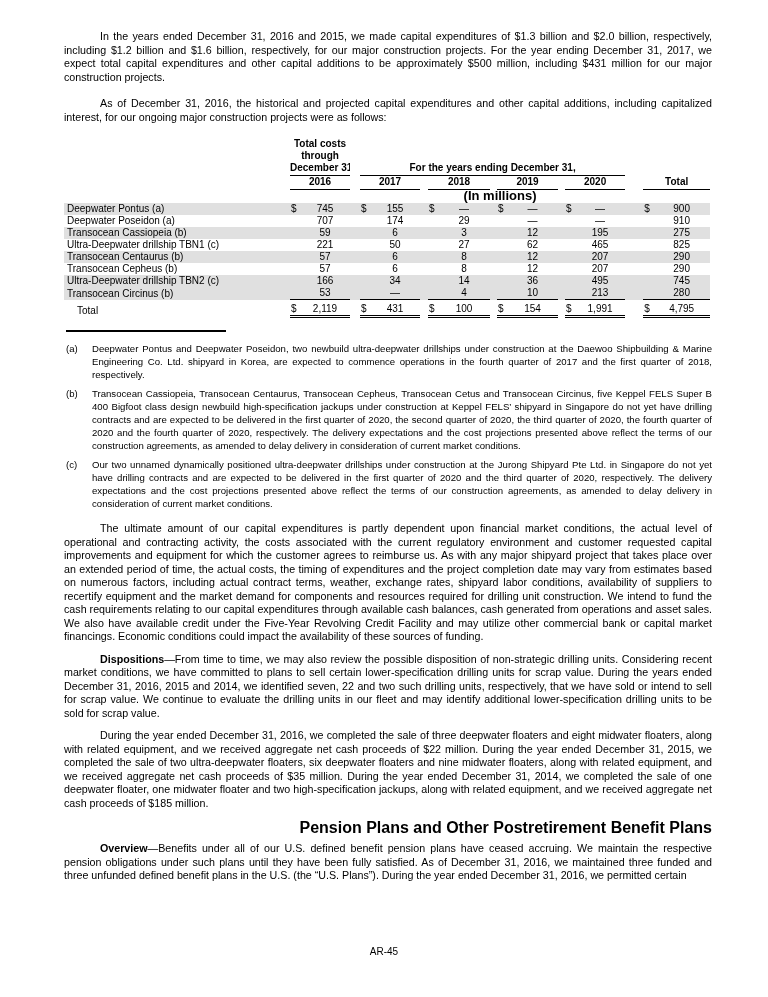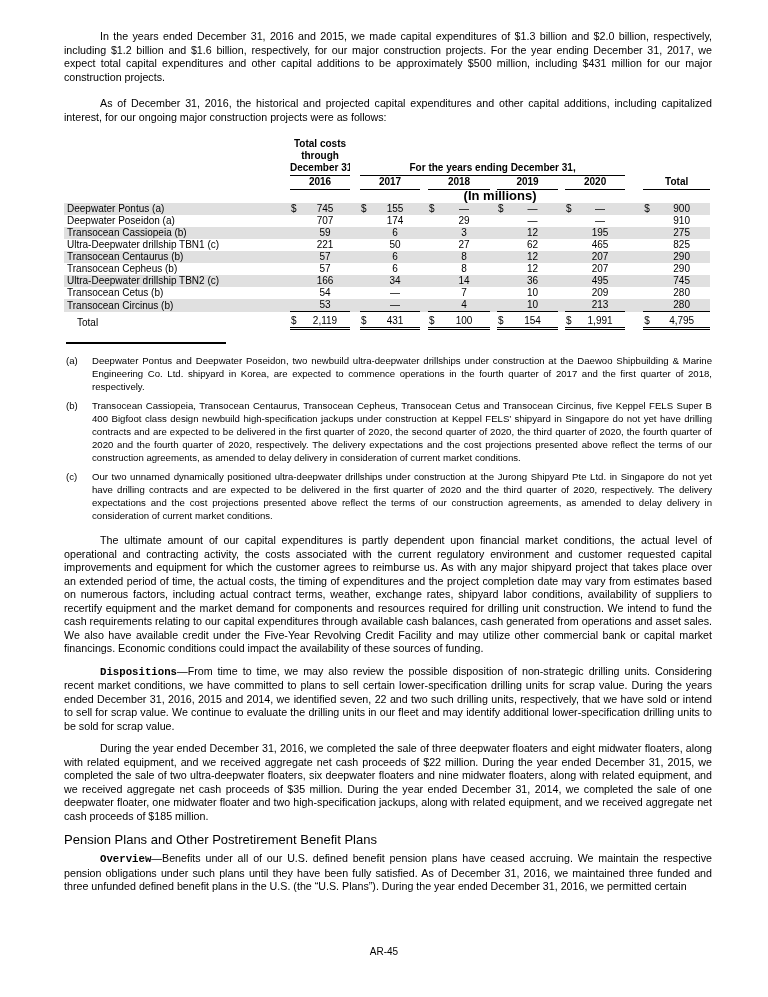--- a/index.html
+++ b/index.html
@@ -12,21 +12,21 @@
   .content {
     position:absolute; top:0; left:64px; width:648px;
   }
   .body-text {
     font-size:10.7px; line-height:13.5px;
     text-align:justify; text-indent:36px;
     margin:0;
   }
   #p1 { margin-top:30px; }
   #p2 { margin-top:13px; }
-  .seg-bold { font-weight:bold;font-family:Liberation Mono, monospace; }
+  .seg-bold { font-weight:bold; }
   .seg-italic { }
 
   
   .tbl-wrap { margin-top:14px; }
   table {
     border-collapse:collapse; table-layout:fixed; width:646px;
     font-size:10px;
   }
   td { padding:0; white-space:nowrap; overflow:hidden; vertical-align:bottom; }
   .hd { font-weight:bold; text-align:center; line-height:12px; }
@@ -55,22 +55,22 @@
     margin:0;
   }
   .footnote .fn-label { position:absolute; left:2px; top:0; }
   #fn-a { margin-top:10px; }
   #fn-b, #fn-c { margin-top:6px; }
 
   #p3 { margin-top:12px; }
   #p4, #p5 { margin-top:9px; }
 
   .section-heading {
-    font-size:13px; font-weight:normal; margin:9px 0 0 0;
-    text-align:left;
+    font-size:16px; font-weight:bold; margin:9px 0 0 0;
+    text-align:right;
   }
   #p6 { margin-top:5px; }
 
   .page-footer {
     position:absolute; top:946px; left:0; width:768px;
     text-align:center; font-size:10px;
   }
 </style>
 </head>
 <body>
@@ -268,40 +268,20 @@
             <td class="v">14</td>
             <td></td>
             <td class="d"></td>
             <td class="v">36</td>
             <td></td>
             <td class="d"></td>
             <td class="v">495</td>
             <td></td>
             <td class="d"></td>
             <td class="v">745</td>
-          </tr>
-          <tr>
-            <td class="lbl">Transocean Cetus (b)</td>
-            <td class="d"></td>
-            <td class="v">54</td>
-            <td></td>
-            <td class="d"></td>
-            <td class="v">—</td>
-            <td></td>
-            <td class="d"></td>
-            <td class="v">7</td>
-            <td></td>
-            <td class="d"></td>
-            <td class="v">10</td>
-            <td></td>
-            <td class="d"></td>
-            <td class="v">209</td>
-            <td></td>
-            <td class="d"></td>
-            <td class="v">280</td>
           </tr>
           <tr class="shade rule">
             <td class="lbl">Transocean Circinus (b)</td>
             <td class="d"></td>
             <td class="v">53</td>
             <td></td>
             <td class="d"></td>
             <td class="v">—</td>
             <td></td>
             <td class="d"></td>

